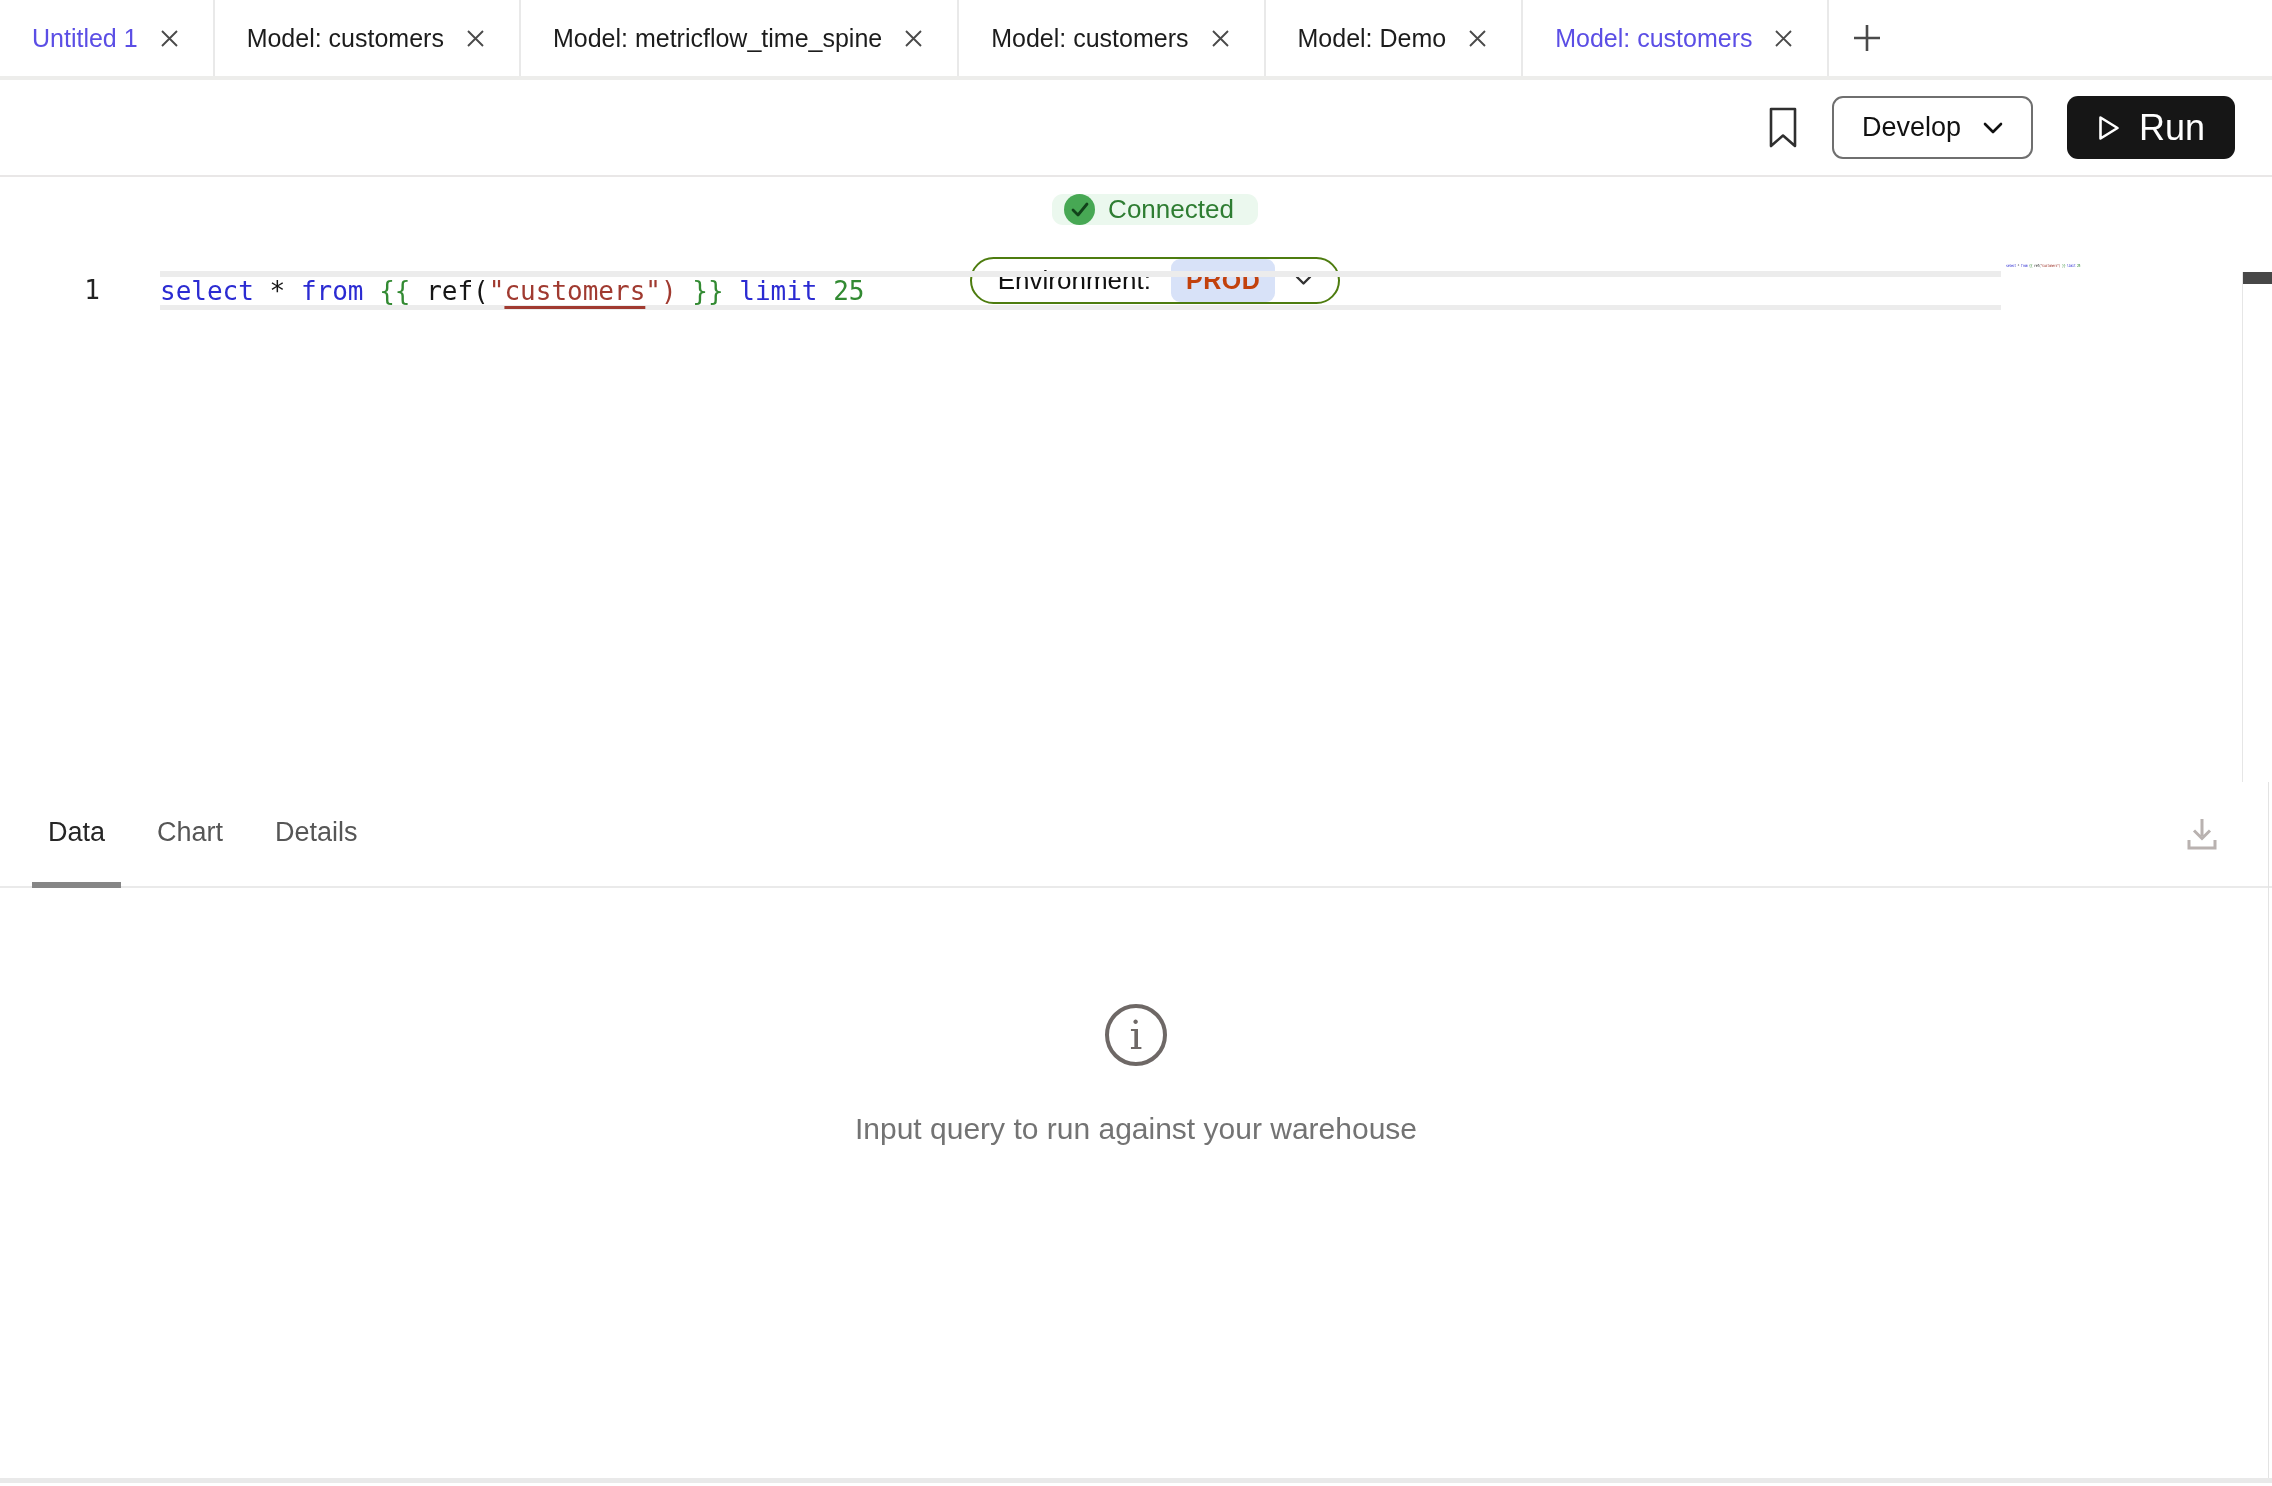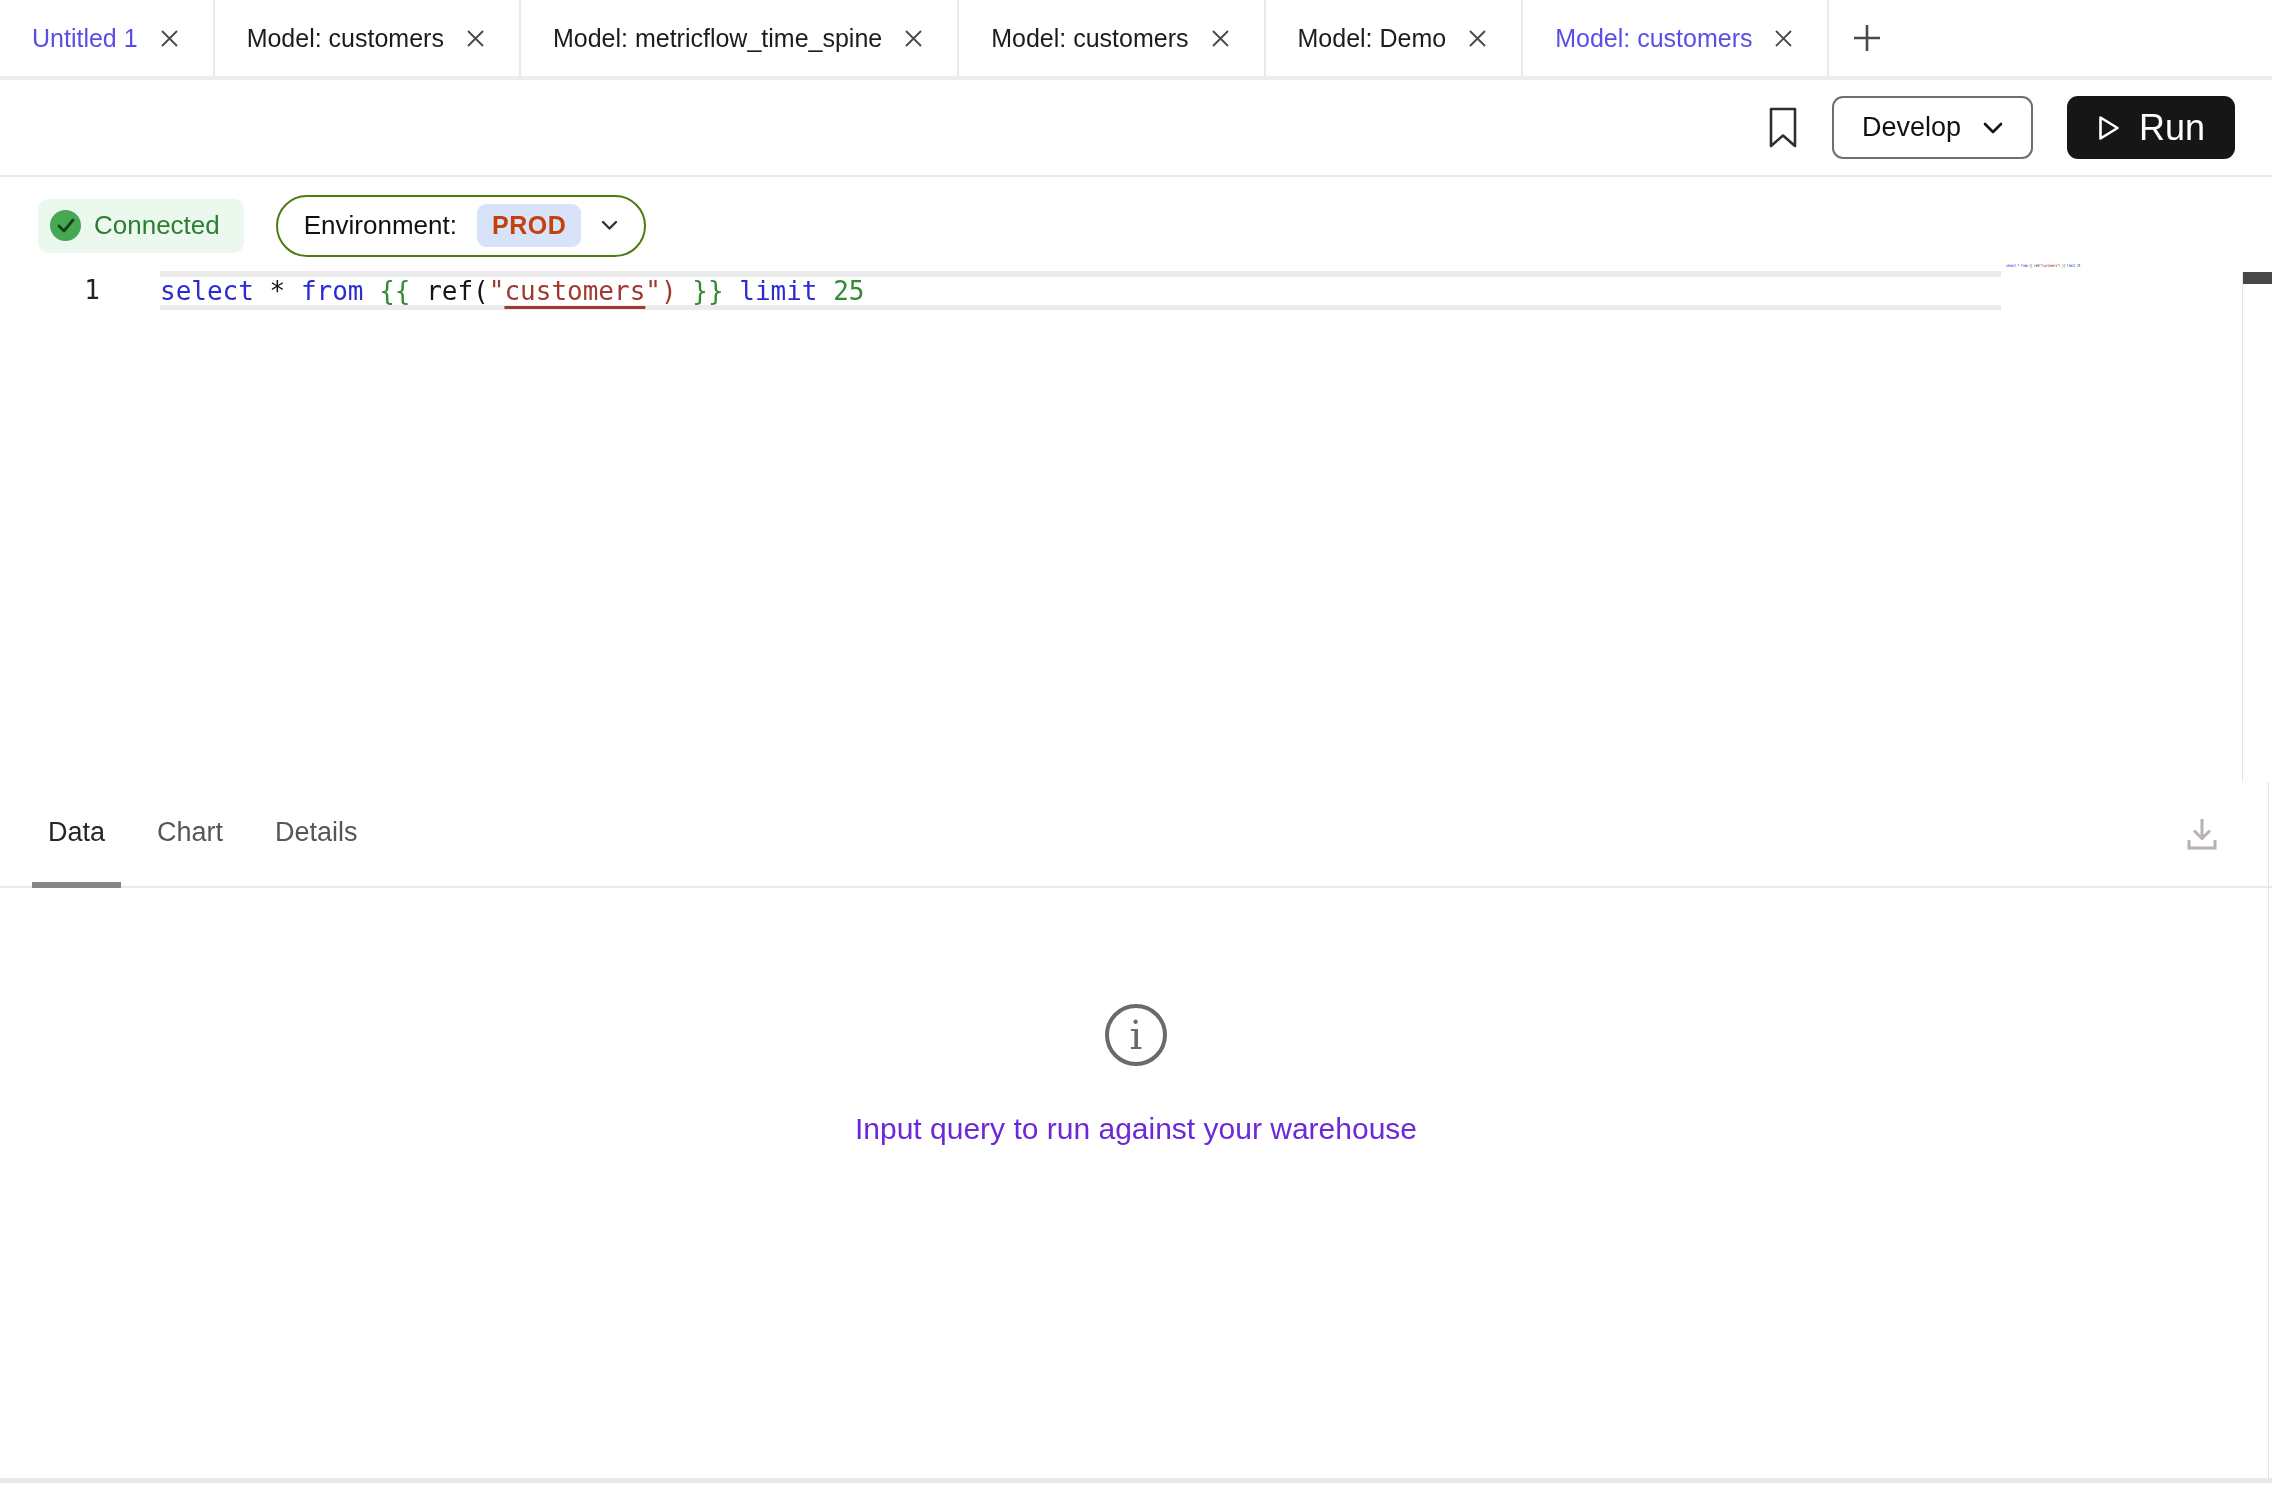--- a/index.html
+++ b/index.html
@@ -69,20 +69,21 @@
     font-family: inherit;
     cursor:pointer;
   }
 
   
   .editor { position: relative; height: 605px; background:#fff; }
   .status-row {
     display:flex; align-items:center; gap: 32px;
     padding: 17px 0 0 38px;
     height: 80px;
+    flex-direction: column;
   }
   .connected-badge {
     display:flex; align-items:center; gap: 13px;
     height: 54px; padding: 0 24px 0 12px;
     background: var(--connected-bg, #ebf8ee);
     border-radius: 11px;
     font-size: 26px;
     color: var(--connected-green, #2e7d32);
   }
   .connected-dot {
@@ -171,21 +172,21 @@
   .rtab.active { color:#262626; font-weight:400; border-bottom-color:#868686; }
   .download-btn {
     position:absolute; right: 50px; top: 32px;
     background:none; border:none; cursor: default;
   }
 
   .empty-state {
     display:flex; flex-direction:column; align-items:center;
     margin-top: 114px;
   }
-  .empty-text { margin-top: 44px; font-size: 30px; color:#6d28d9; }
+  .empty-text { margin-top: 44px; font-size: 30px; color:#737373; }
 
   .bottom-rule { position:absolute; left:0; top: 696px; width: 100%; height: 5px; background:#e9e9e9; }
   .right-rule  { position:absolute; right: 3px; top: 0; width: 1px; height: 696px; background:#e3e3e3; }
 </style>
 </head>
 <body>
 
 <div class="app">
 
   <header class="tabbar">

